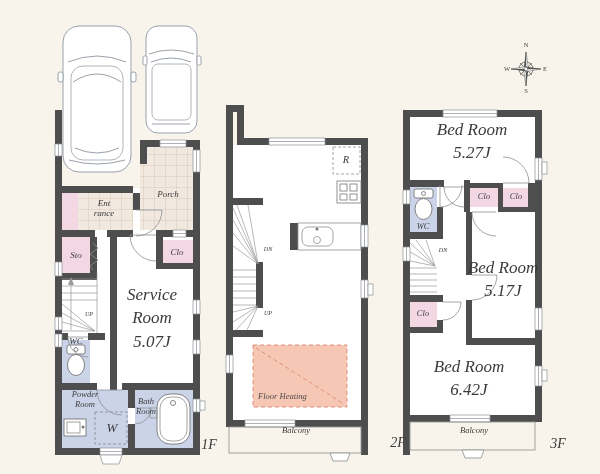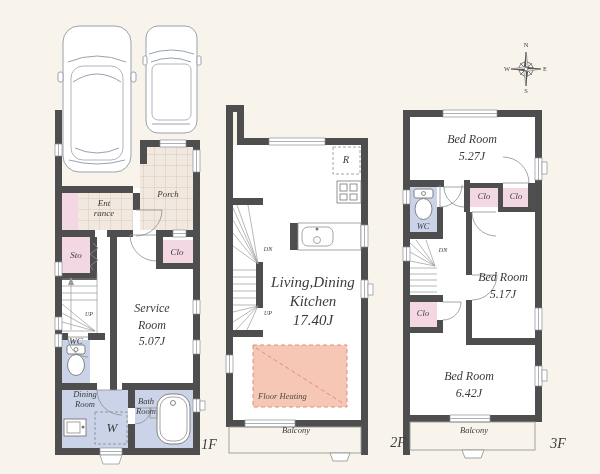--- a/index.html
+++ b/index.html
@@ -3,21 +3,21 @@
 <meta charset="utf-8">
 <style>
   html,body{margin:0;padding:0;}
   #stage{position:relative;width:600px;height:474px;background:#f8f4ec;overflow:hidden;
          font-family:"Liberation Serif",serif;}
   svg{position:absolute;left:0;top:0;}
   .lbl{position:absolute;transform:translate(-50%,-50%);font-style:italic;color:#3b3b3b;
        text-align:center;white-space:pre-line;line-height:1.3;pointer-events:none;}
   .s17{font-size:14px;}
   .s15{font-size:15px;line-height:1.25;}
-  .s14{font-size:12px;line-height:1.38;margin-top:7px;}
+  .s14{font-size:17px;line-height:1.38;}
   .s10{font-size:10.5px;}
   .s9{font-size:9px;line-height:1.15;text-align:center;}
   .s8{font-size:8.5px;line-height:1.15;}
   .s6{font-size:6px;}
   .w13{font-size:13px;}
   .heat{transform:translate(0,-50%);text-align:right;font-size:8.5px;color:#4a4a4a;}
   .cl{font-style:normal;font-size:6.5px;color:#444;}
 </style>
 </head>
 <body>
@@ -346,31 +346,28 @@
 <div class="lbl s9" style="left:104px;top:208px">Ent
 rance</div>
 <div class="lbl s9" style="left:168px;top:194px">Porch</div>
 <div class="lbl s9" style="left:76px;top:255px">Sto</div>
 <div class="lbl s9" style="left:177px;top:252px">Clo</div>
 <div class="lbl s14" style="left:152px;top:318px">Service
 Room
 5.07J</div>
 <div class="lbl s9" style="left:76px;top:341px">WC</div>
 <div class="lbl s6" style="left:89px;top:315px">UP</div>
-<div class="lbl s8" style="left:85px;top:400px">Dining
+<div class="lbl s8" style="left:85px;top:400px">Powder
 Room</div>
 <div class="lbl w13" style="left:112px;top:428px">W</div>
 <div class="lbl s8" style="left:146px;top:407px">Bath
 Room</div>
 <div class="lbl s17" style="left:209px;top:445px">1F</div>
 
 <div class="lbl s10" style="left:346px;top:160px">R</div>
-<div class="lbl s15" style="left:313px;top:301px">Living,Dining
-Kitchen
-17.40J</div>
 <div class="lbl heat" style="left:258px;top:397px">Floor Heating</div>
 <div class="lbl s8" style="left:296px;top:431px">Balcony</div>
 <div class="lbl s6" style="left:268px;top:250px">DN</div>
 <div class="lbl s6" style="left:268px;top:314px">UP</div>
 <div class="lbl s17" style="left:398px;top:443px">2F</div>
 
 <div class="lbl s14" style="left:472px;top:141px">Bed Room
 5.27J</div>
 <div class="lbl s8" style="left:484px;top:197px">Clo</div>
 <div class="lbl s8" style="left:516px;top:197px">Clo</div>

